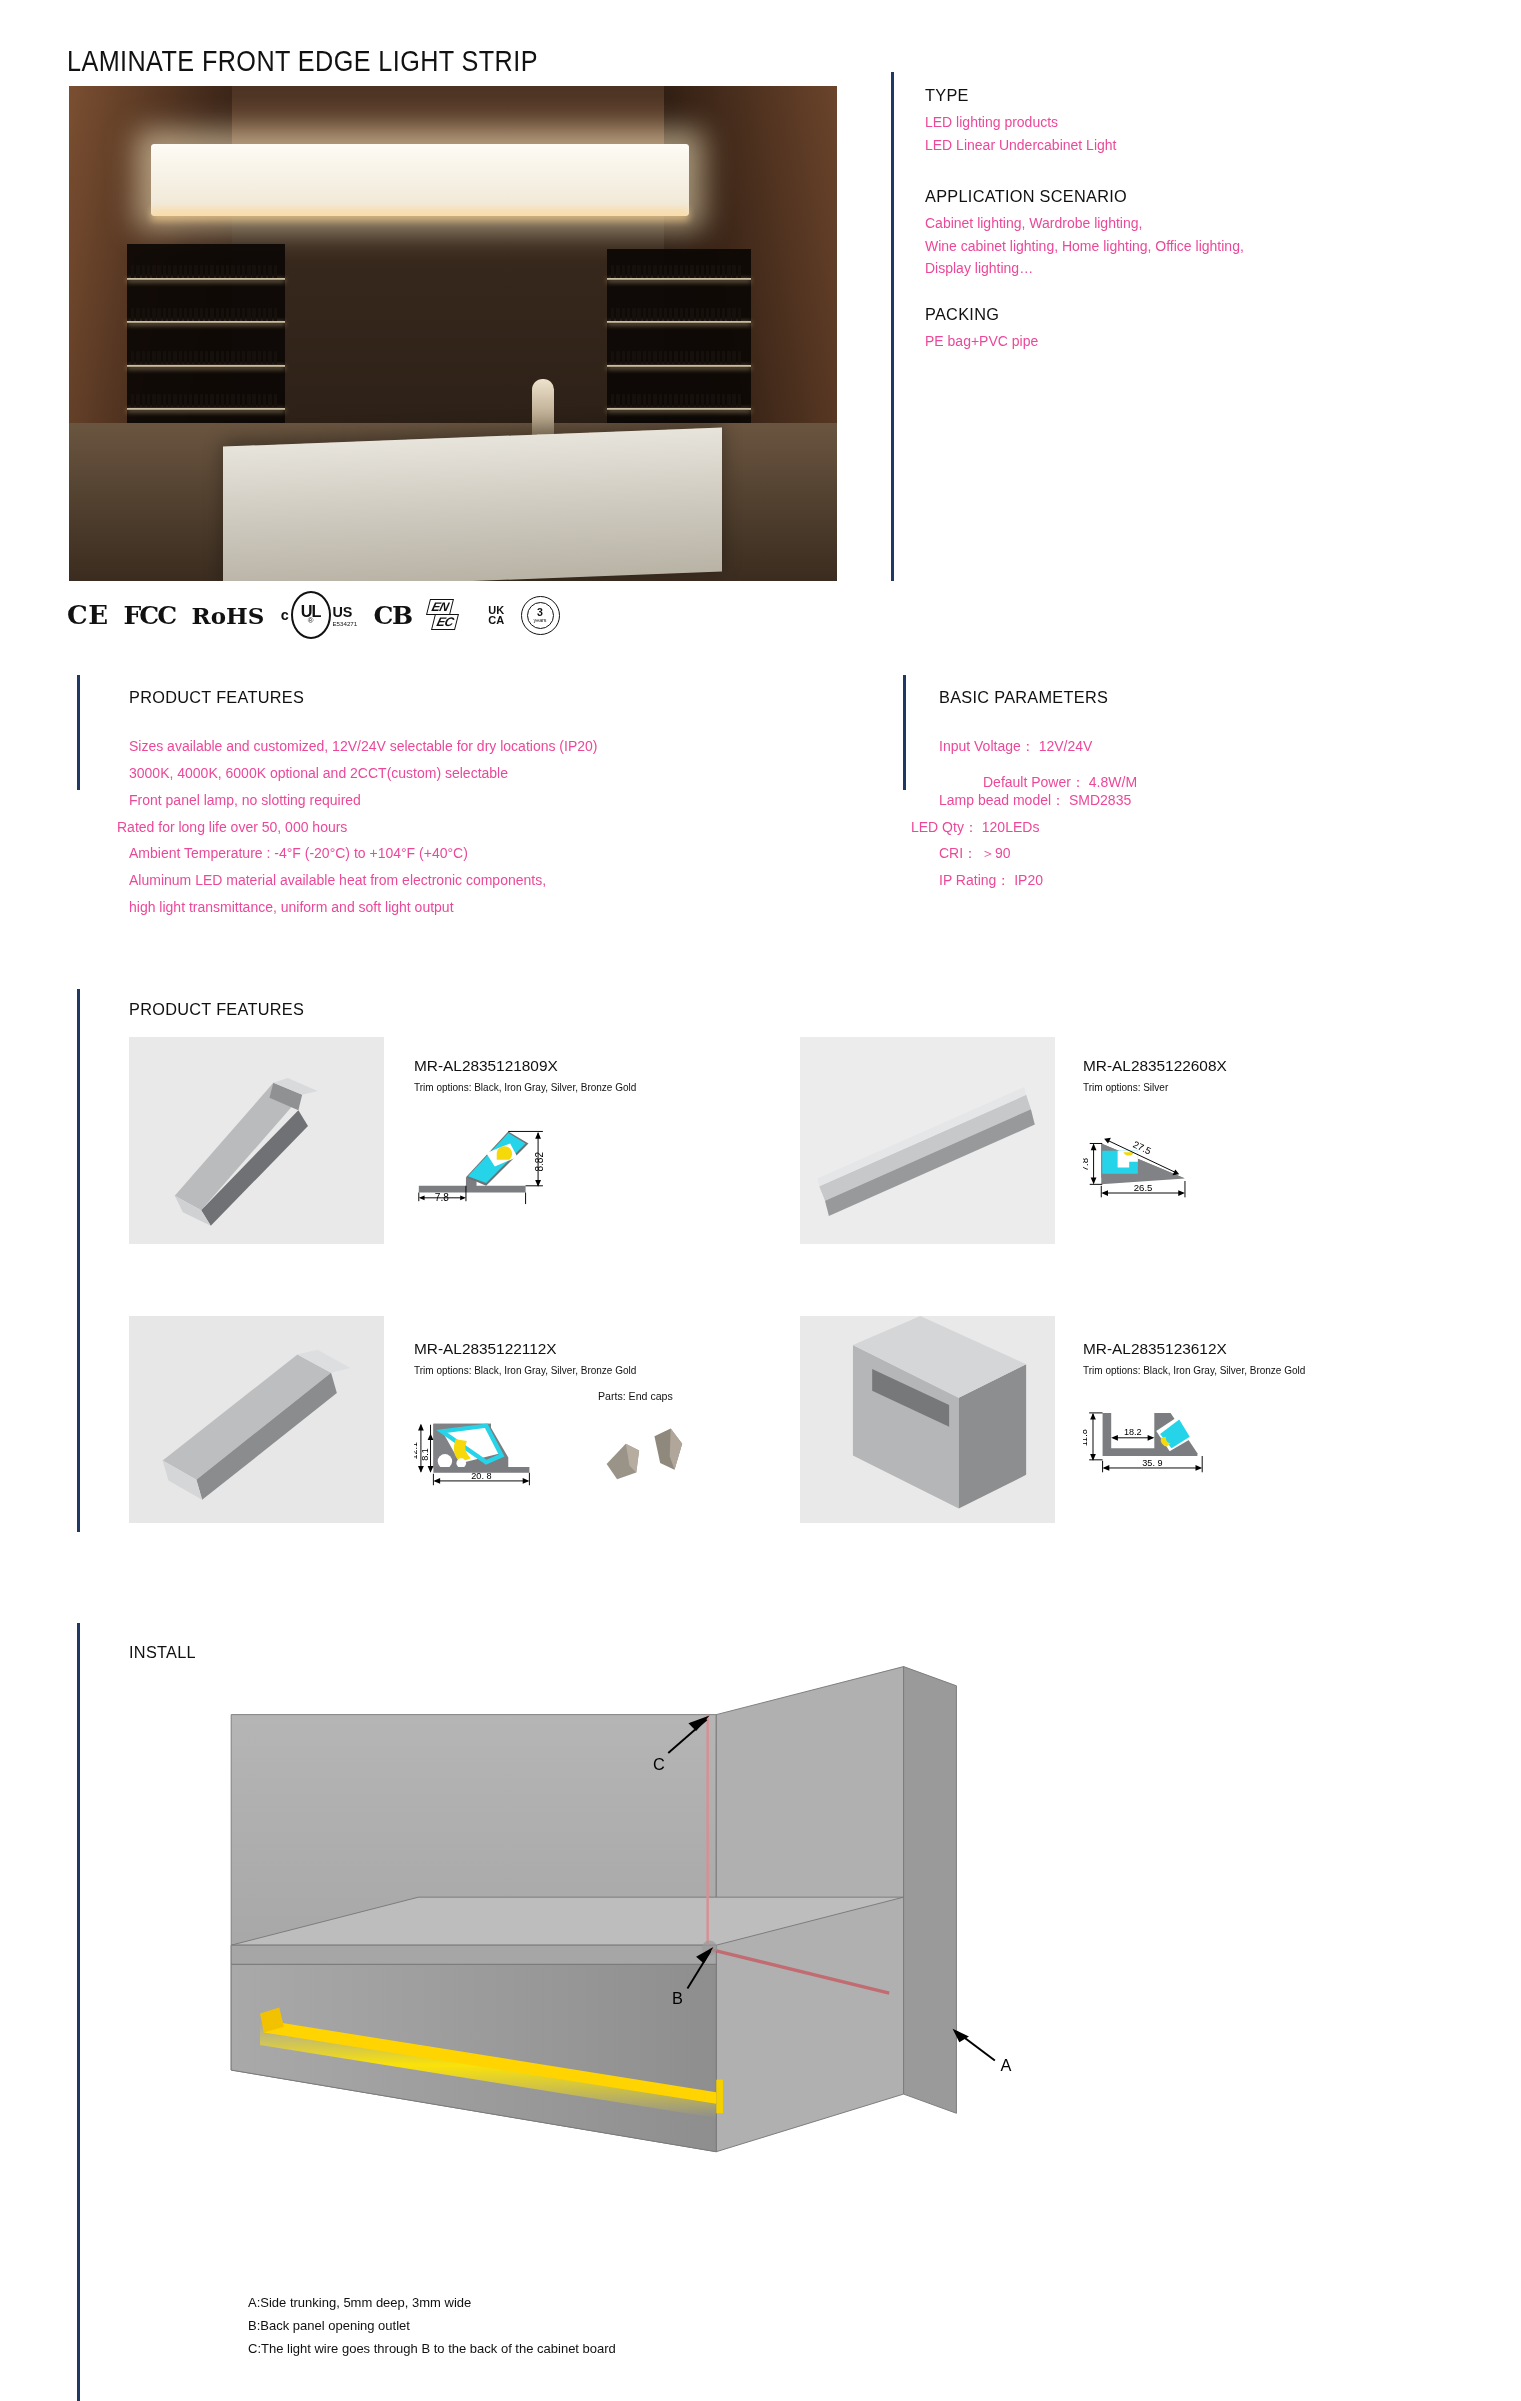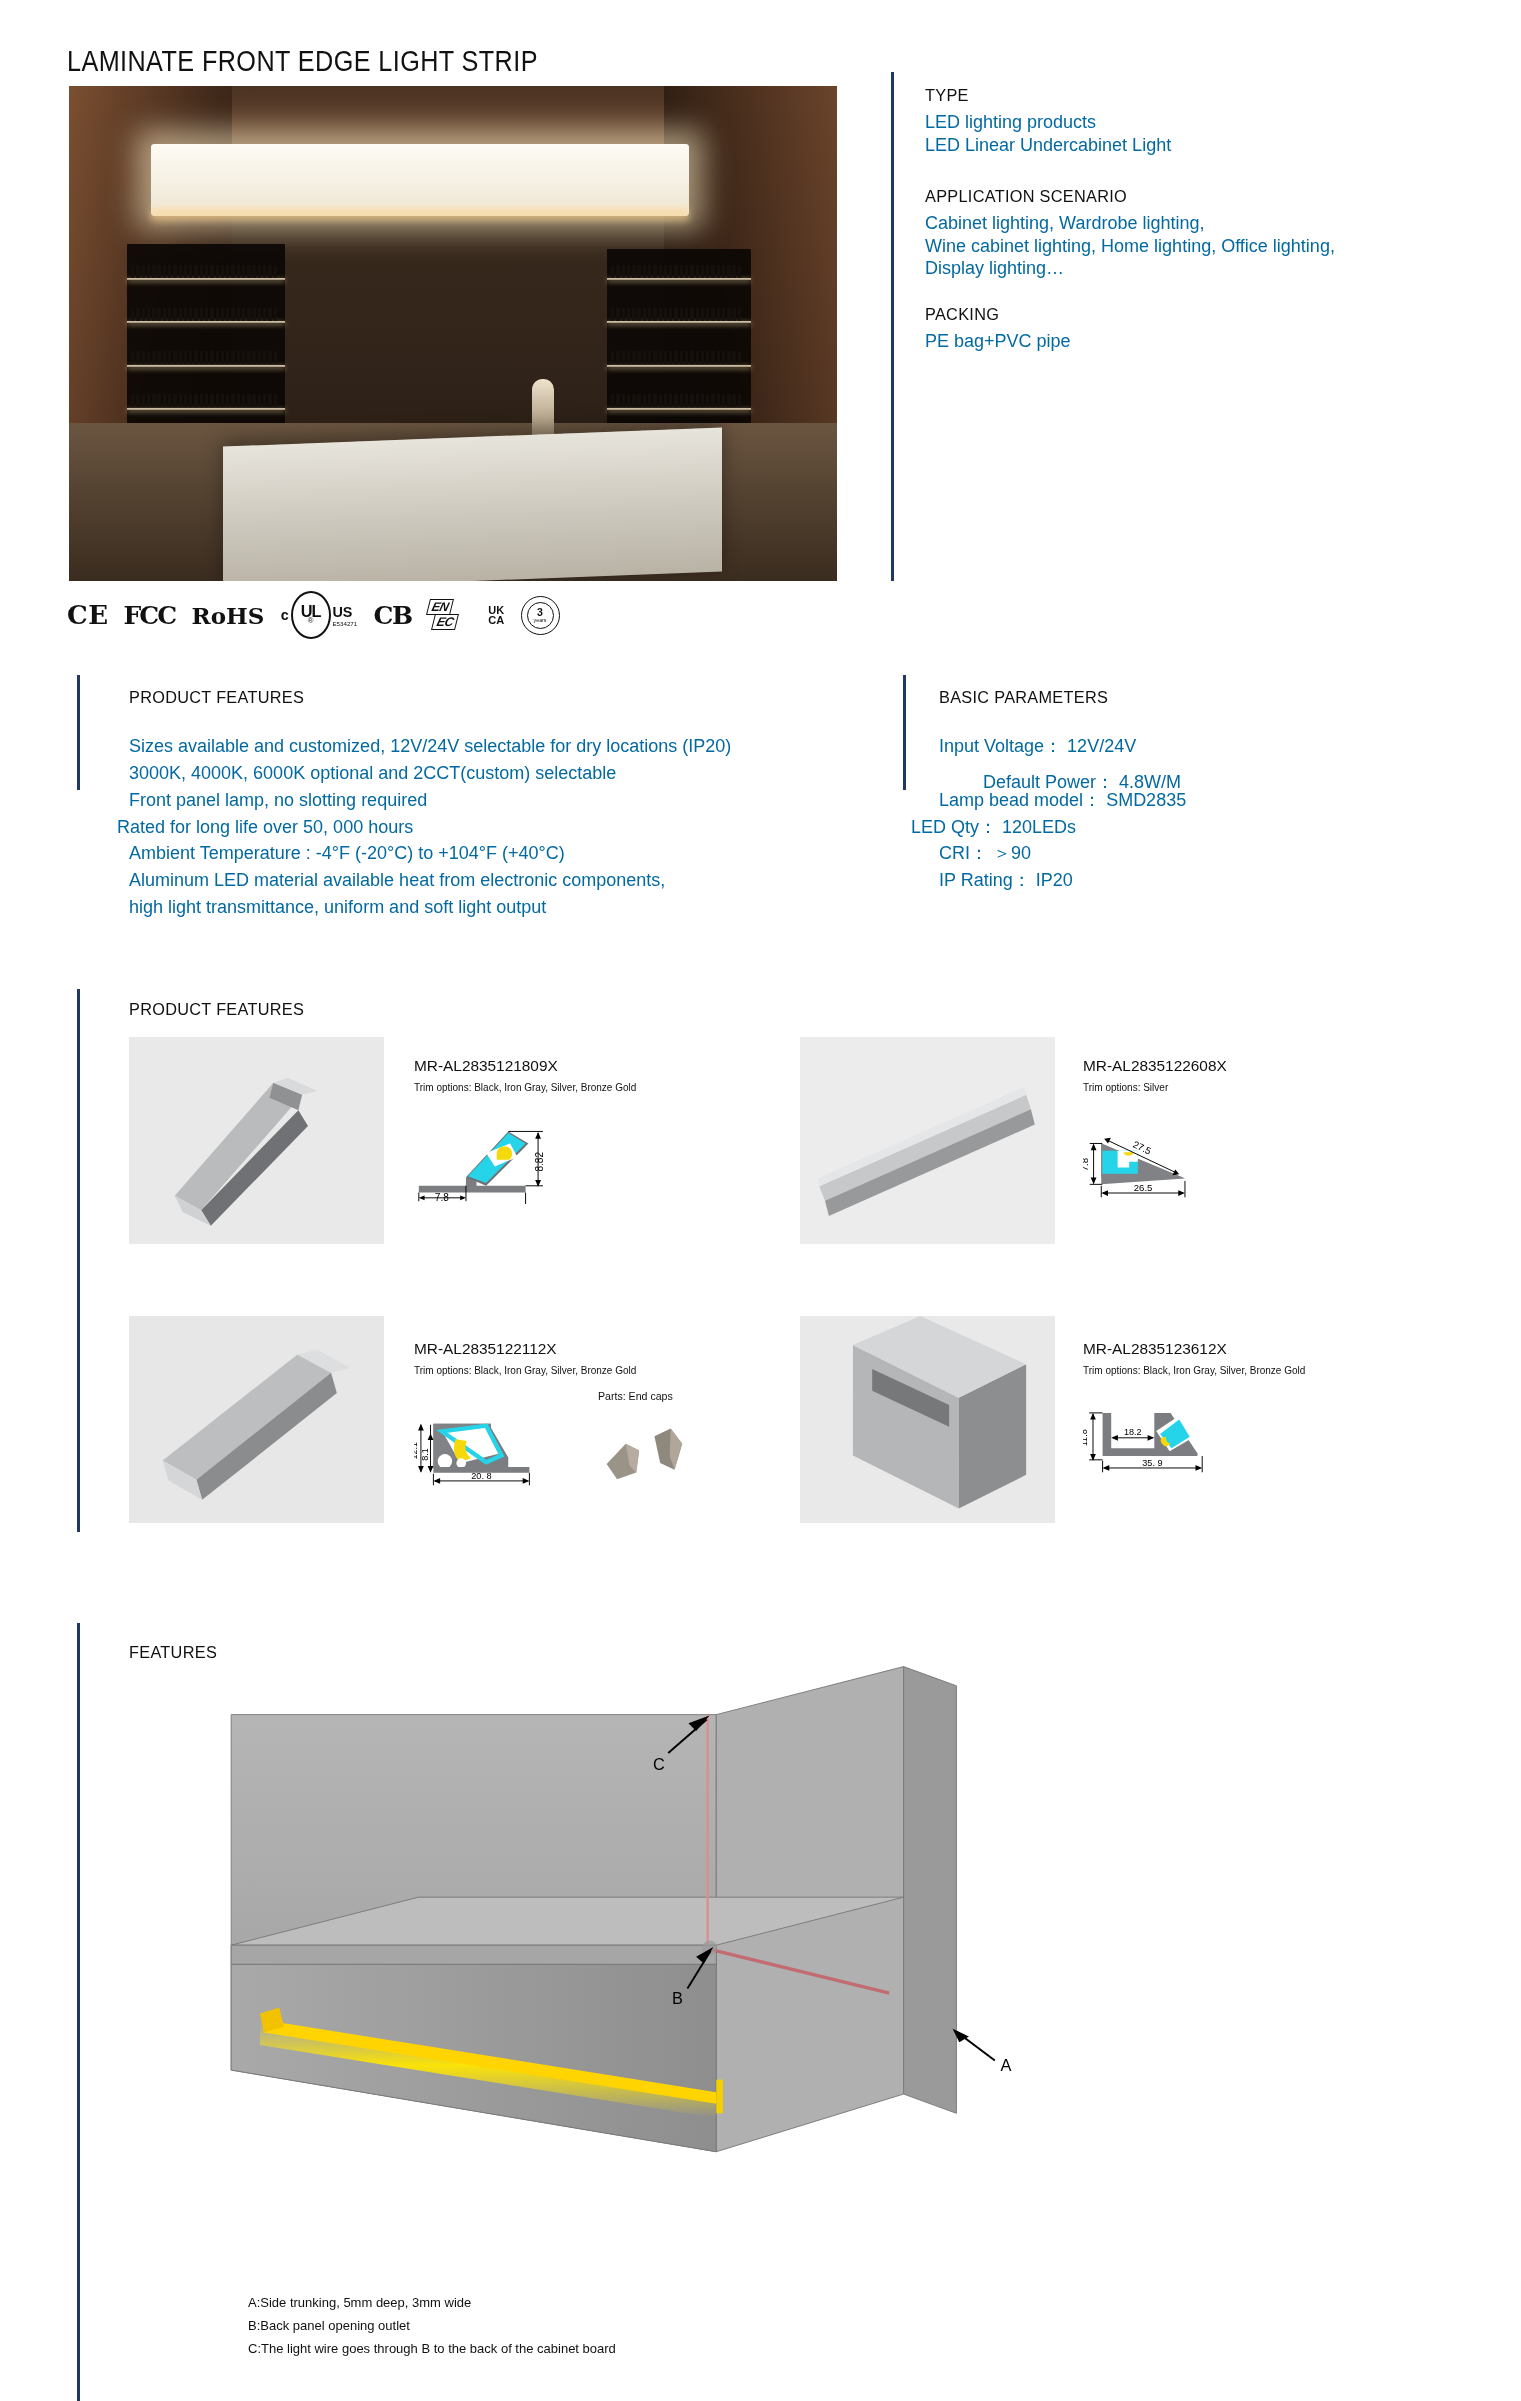--- a/index.html
+++ b/index.html
@@ -70,21 +70,21 @@
   .ukca{font-size:11px;font-weight:700;line-height:.92;text-align:left;}
   .warr{width:37px;height:37px;border:1.4px solid #111;border-radius:50%;
      display:flex;align-items:center;justify-content:center;position:relative;}
   .warr .in{width:25px;height:25px;border:1px solid #111;border-radius:50%;
      display:flex;flex-direction:column;align-items:center;justify-content:center;line-height:.95;}
   .warr .in b{font-size:10.6px;font-weight:700;}
   .warr .in s{font-size:5.3px;text-decoration:none;}
 
   
   .secttl{font-size:16.3px;letter-spacing:0.3px;color:#111;}
-  .bodyline{font-size:18px;line-height:22.6px;color:#0369a1;}
+  .bodyline{font-size:14px;line-height:22.6px;color:#ec4899;}
 
   
   .pimg{position:absolute;background:#e9e9e9;overflow:hidden;}
   .pname{position:absolute;font-size:15.4px;color:#111;white-space:nowrap;}
   .ptrim{position:absolute;font-size:10px;color:#111;white-space:nowrap;}
   .pparts{position:absolute;font-size:10.6px;color:#111;white-space:nowrap;}
 
   
   .dimsvg{position:absolute;}
 
@@ -613,21 +613,21 @@
       <line x1="44" y1="167" x2="244" y2="167"></line>
       <polygon points="40,167 54,161 54,173" fill="#000" stroke="none"></polygon>
       <polygon points="248,167 234,161 234,173" fill="#000" stroke="none"></polygon>
     </g>
     <text x="8" y="104" font-size="19" font-family="Liberation Sans, sans-serif" transform="rotate(-90 8 104)" text-anchor="middle">11.8</text>
     <text x="103" y="99" font-size="19" font-family="Liberation Sans, sans-serif" text-anchor="middle">18.2</text>
     <text x="144" y="162" font-size="19" font-family="Liberation Sans, sans-serif" text-anchor="middle">35. 9</text>
   </svg>
 
   <div class="rule" style="left:77px;top:1623px;width:3.4px;height:1230px;"></div>
-  <div class="abs hd secttl" style="left:129px;top:1643px;">FEATURES</div>
+  <div class="abs hd secttl" style="left:129px;top:1643px;">INSTALL</div>
 
   <svg class="abs" style="left:207px;top:1657px;" width="1057" height="634" viewBox="0 0 2200 1320">
     <defs>
       <linearGradient id="gA" x1="0" y1="0" x2="0" y2="1">
         <stop offset="0" stop-color="#b5b5b5"></stop>
           <stop offset="1" stop-color="#9c9c9c"></stop>
       </linearGradient>
       <linearGradient id="gB" x1="0" y1="0" x2="1" y2="0">
         <stop offset="0" stop-color="#a9a9a9"></stop>
           <stop offset="1" stop-color="#8e8e8e"></stop>

